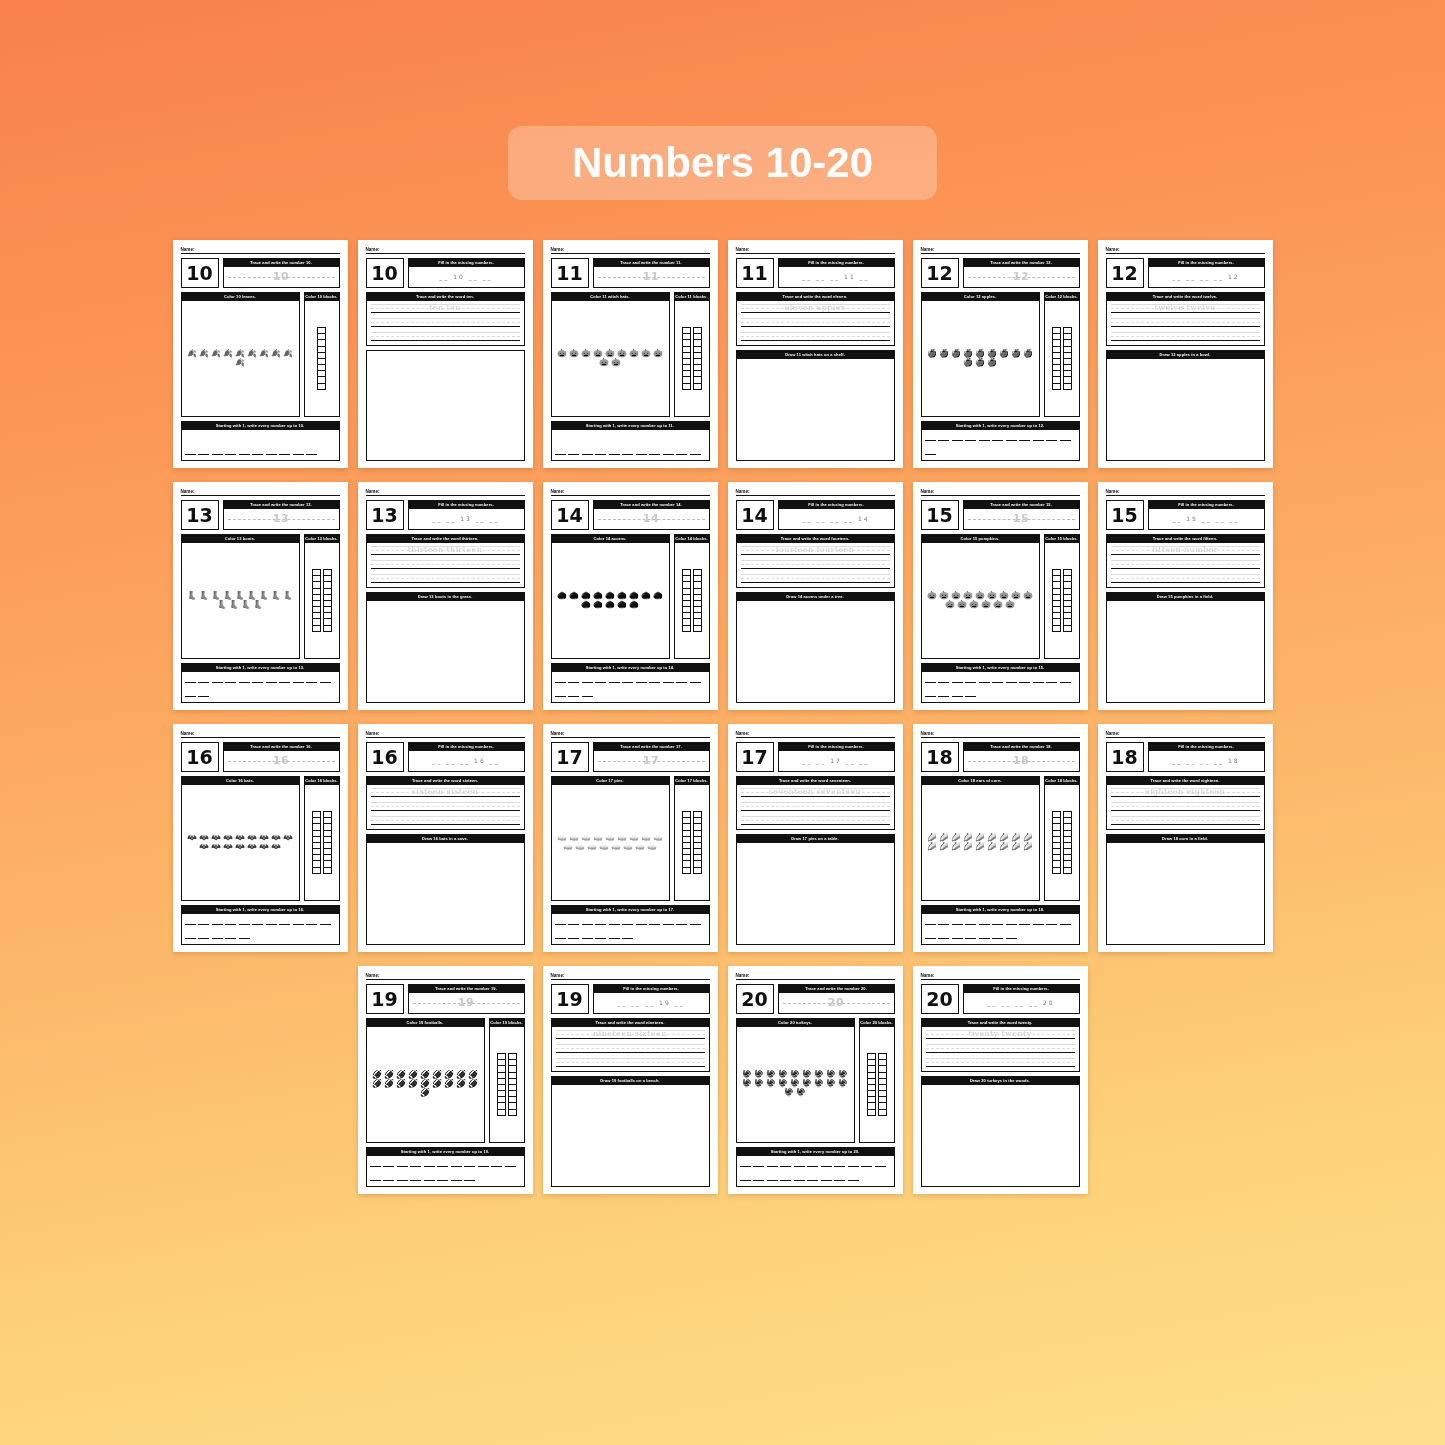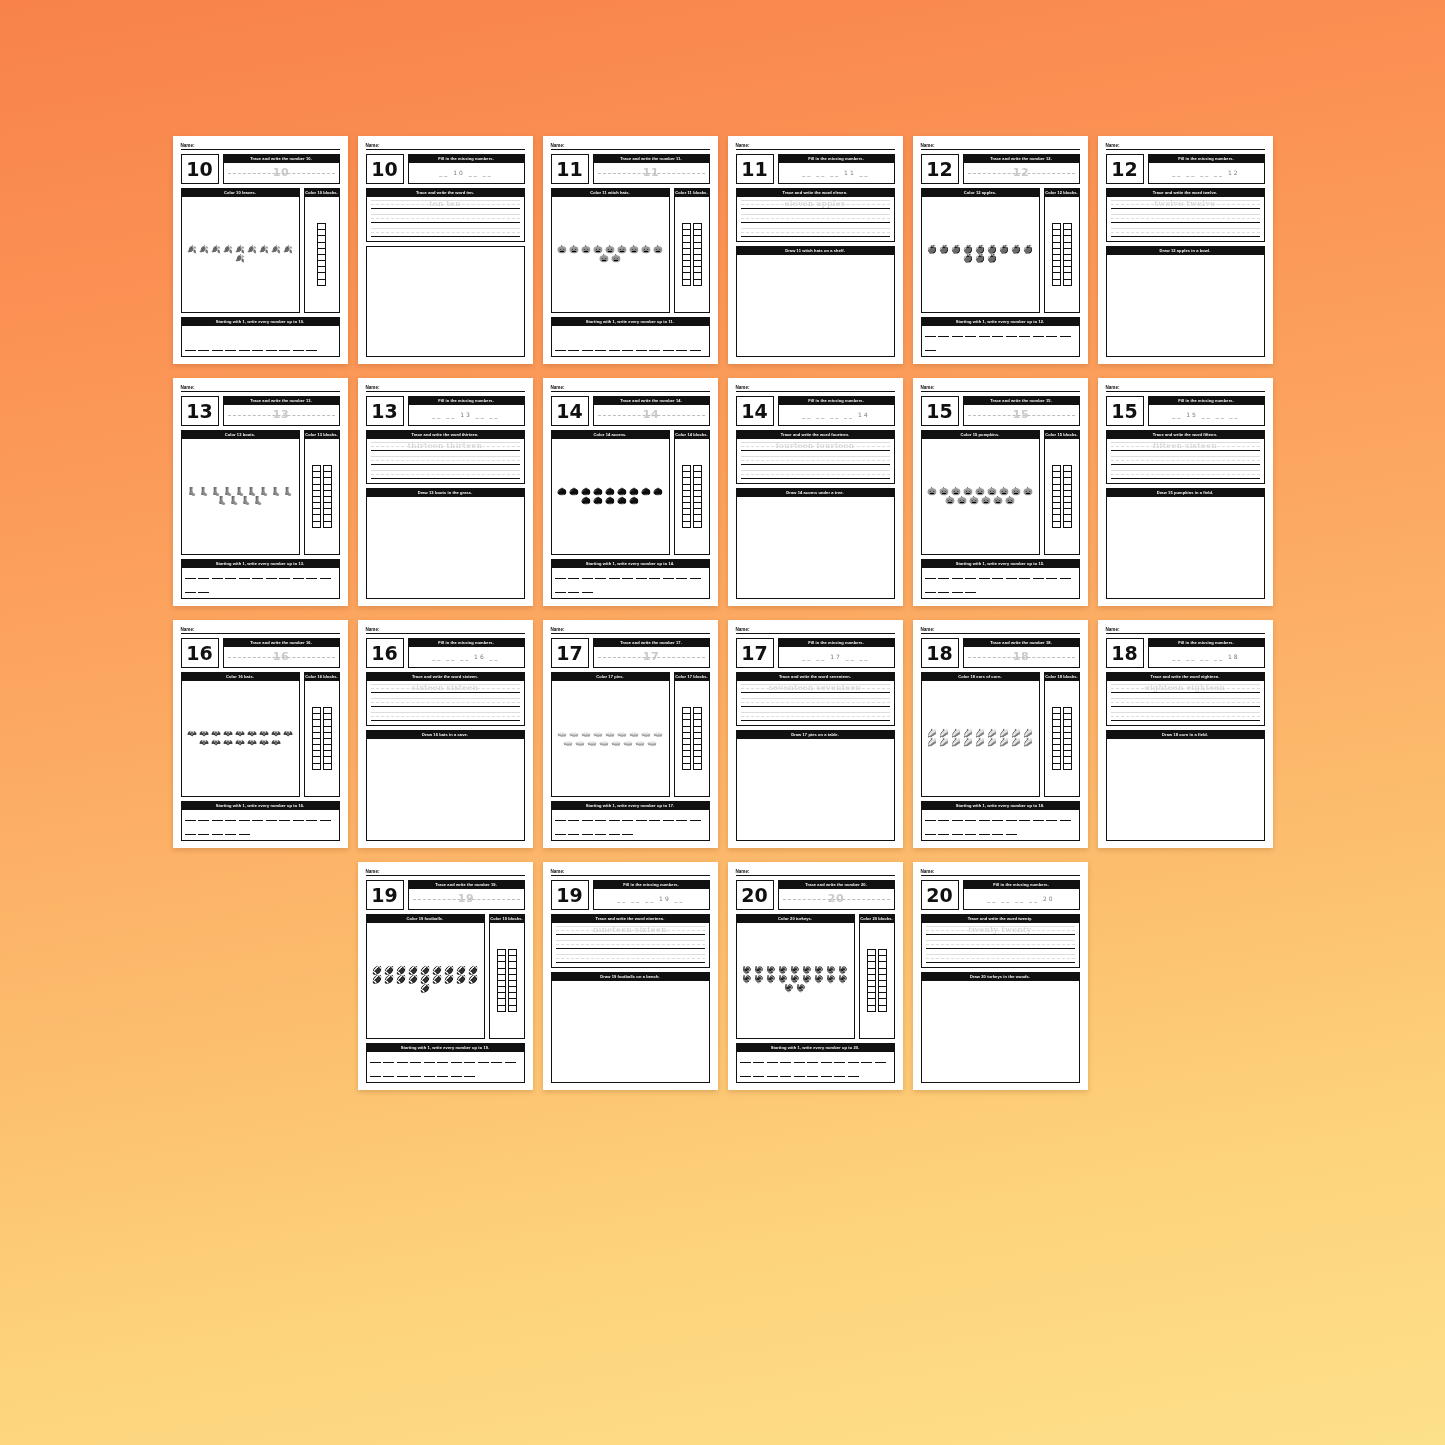--- a/index.html
+++ b/index.html
@@ -258,20 +258,23 @@
     text-align: center;
     color: #111;
     line-height: 11px;
     font-family: "DejaVu Sans", sans-serif;
   }
 </style>
 </head>
 <body>
 
 <div class="header">
+  <div class="subtitle-pill">
+    <span class="subtitle">Numbers 10-20</span>
+  </div>
 </div>
 
 <div class="sheets-area" id="sheets">
     <div class="row">
       <div class="sheet">
         <div class="name-line">Name:</div>
         <div class="top-row">
           <div class="num-box">10</div>
           <div class="trace-panel">
             <div class="panel-title">Trace and write the number 10.</div>
@@ -949,21 +952,21 @@
           </div>
         </div>
         <div class="mid-full">
           <div class="word-panel">
             <div class="panel-title">Trace and write the word fifteen.</div>
             <div class="word-body">
               <div class="word-line">
                 <div class="rule-top"></div>
                 <div class="rule-mid"></div>
                 <div class="rule-bot"></div>
-                <div class="word-ghost">fifteen sixteen</div>
+                <div class="word-ghost">fifteen number</div>
               </div>
               <div class="word-line">
                 <div class="rule-top"></div>
                 <div class="rule-mid"></div>
                 <div class="rule-bot"></div>
                 <div class="word-ghost"></div>
               </div>
               <div class="word-line">
                 <div class="rule-top"></div>
                 <div class="rule-mid"></div>

